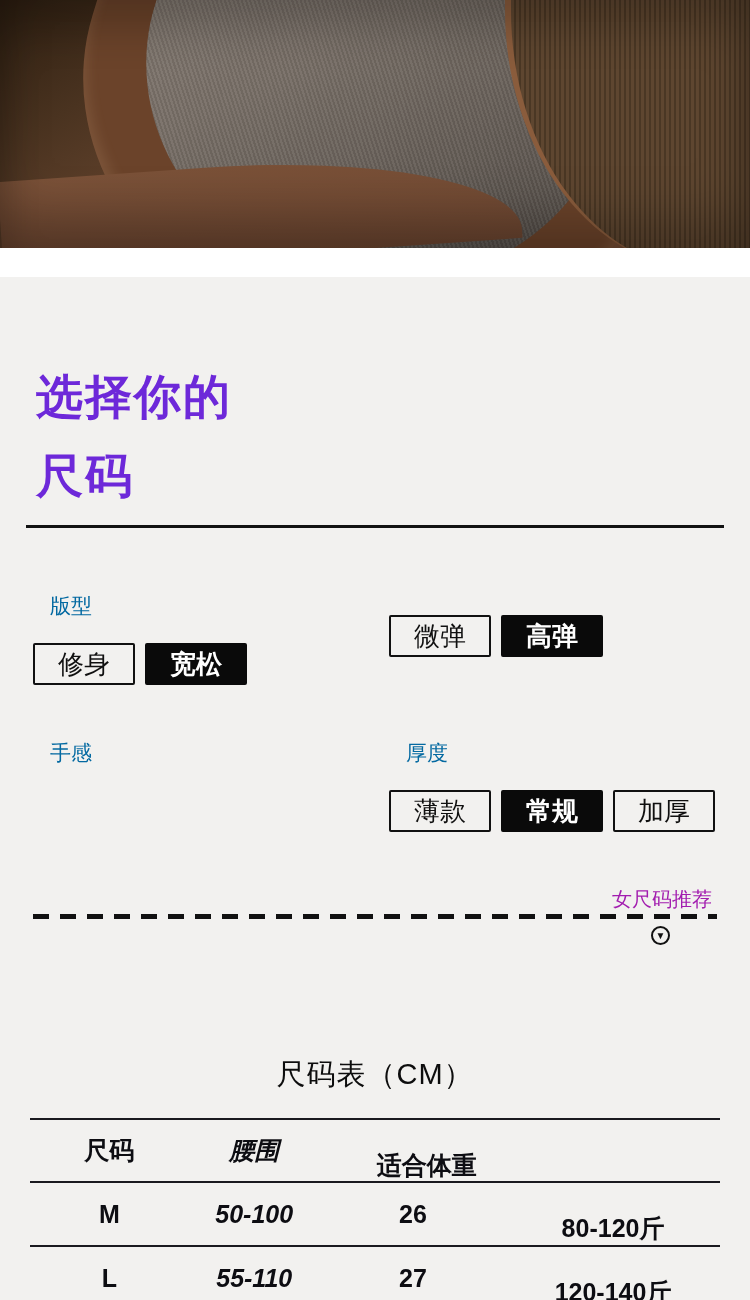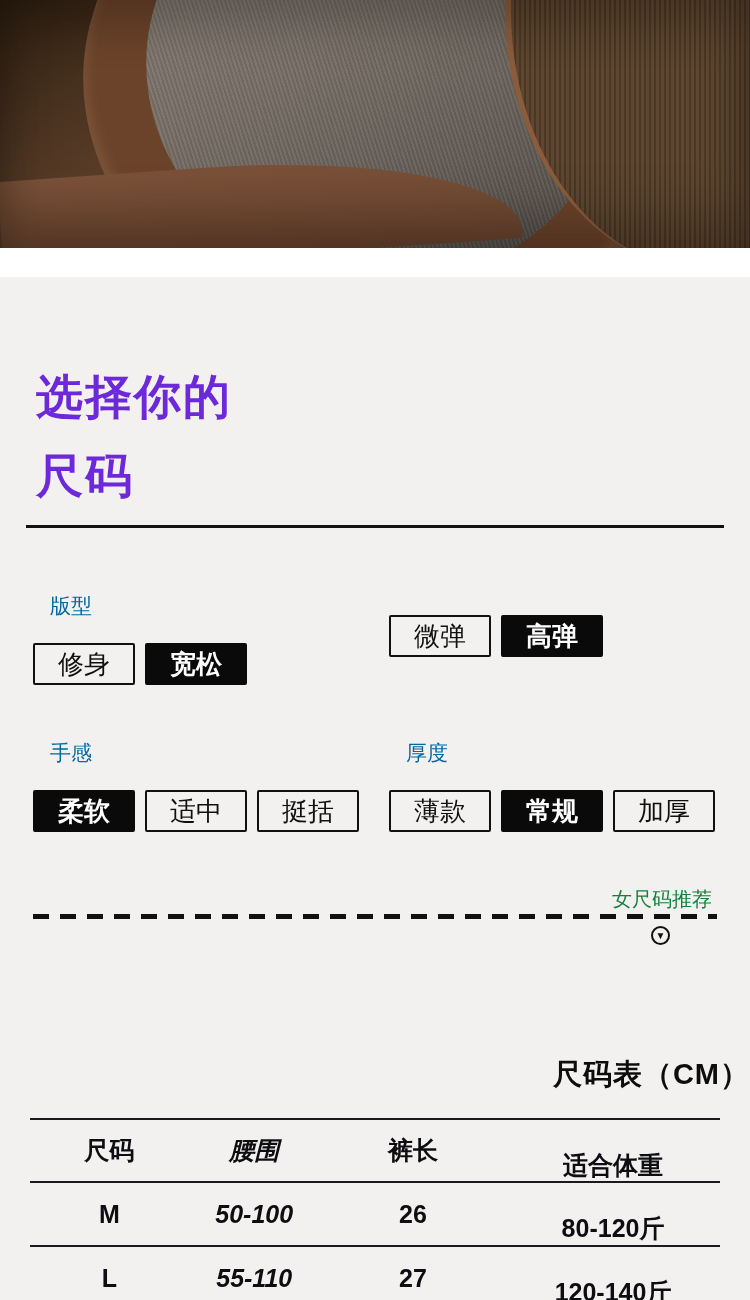--- a/index.html
+++ b/index.html
@@ -70,34 +70,34 @@
     border:2.5px solid #111; border-radius:2px;
     background:transparent; color:#101010;
     font-family:inherit; font-size:26px; font-weight:500;
     display:flex; align-items:center; justify-content:center;
     cursor:pointer;
   }
   .sel-btn.selected { background:#0a0a0a; border-color:#0a0a0a; color:#ffffff; font-weight:700;font-family:Liberation Serif, serif; }
 
   .recommend-label {
     margin:56px 38px 0 0; text-align:right;
-    font-size:20px; line-height:22px; color:#15803d;
+    font-size:20px; line-height:22px; color:#a21caf;
   }
   .dashed-line {
     height:5px; margin:4px 33px 0 33px;
     background:repeating-linear-gradient(90deg,#111 0 16px,transparent 16px 27px);
   }
   .arrow-circle {
     width:19px; height:19px; margin:7px 80px 0 auto;
     border:2px solid #111; border-radius:50%;
     display:flex; align-items:center; justify-content:center;
     font-size:10px; line-height:1; color:#111; cursor:pointer;
   }
 
-  .table-title { margin-top:112px; text-align:right; font-size:29px; line-height:34px; font-weight:700; letter-spacing:1px; }
+  .table-title { margin-top:112px; text-align:center; font-size:29px; line-height:34px; font-weight:400; letter-spacing:1px; }
 
   .size-table { margin:27px 30px 0 30px; }
   .t-line { height:2px; background:#1a1a1f; }
   .t-row { display:flex; align-items:center; height:61px; font-size:25px; font-weight:700; color:#0d0d12; }
   .t-row.data { height:62px; }
   .t-cell { text-align:center; }
   .c1 { width:23%; } .c2 { width:19%;font-style:italic; } .c3 { width:27%; } .c4 { width:31%;margin-top:29px; }
 </style>
 </head>
 <body>
@@ -133,25 +133,20 @@
 
     <div class="sel-group">
       <div class="sel-row">
         <button class="sel-btn">微弹</button>
         <button class="sel-btn selected">高弹</button>
       </div>
     </div>
 
     <div class="sel-group">
       <div class="sel-label">手感</div>
-      <div class="sel-row">
-        <button class="sel-btn selected">柔软</button>
-        <button class="sel-btn">适中</button>
-        <button class="sel-btn">挺括</button>
-      </div>
     </div>
 
     <div class="sel-group">
       <div class="sel-label">厚度</div>
       <div class="sel-row">
         <button class="sel-btn">薄款</button>
         <button class="sel-btn selected">常规</button>
         <button class="sel-btn">加厚</button>
       </div>
     </div>
@@ -165,21 +160,20 @@
   </div>
 
   <div class="table-title">尺码表（CM）</div>
 
   <div class="size-table">
     <div class="t-line"></div>
 
     <div class="t-row header">
       <div class="t-cell c1">尺码</div>
       <div class="t-cell c2">腰围</div>
-      <div class="t-cell c3">裤长</div>
       <div class="t-cell c4">适合体重</div>
     </div>
 
     <div class="t-line"></div>
 
     <div class="t-row data">
       <div class="t-cell c1">M</div>
       <div class="t-cell c2">50-100</div>
       <div class="t-cell c3">26</div>
       <div class="t-cell c4">80-120斤</div>

